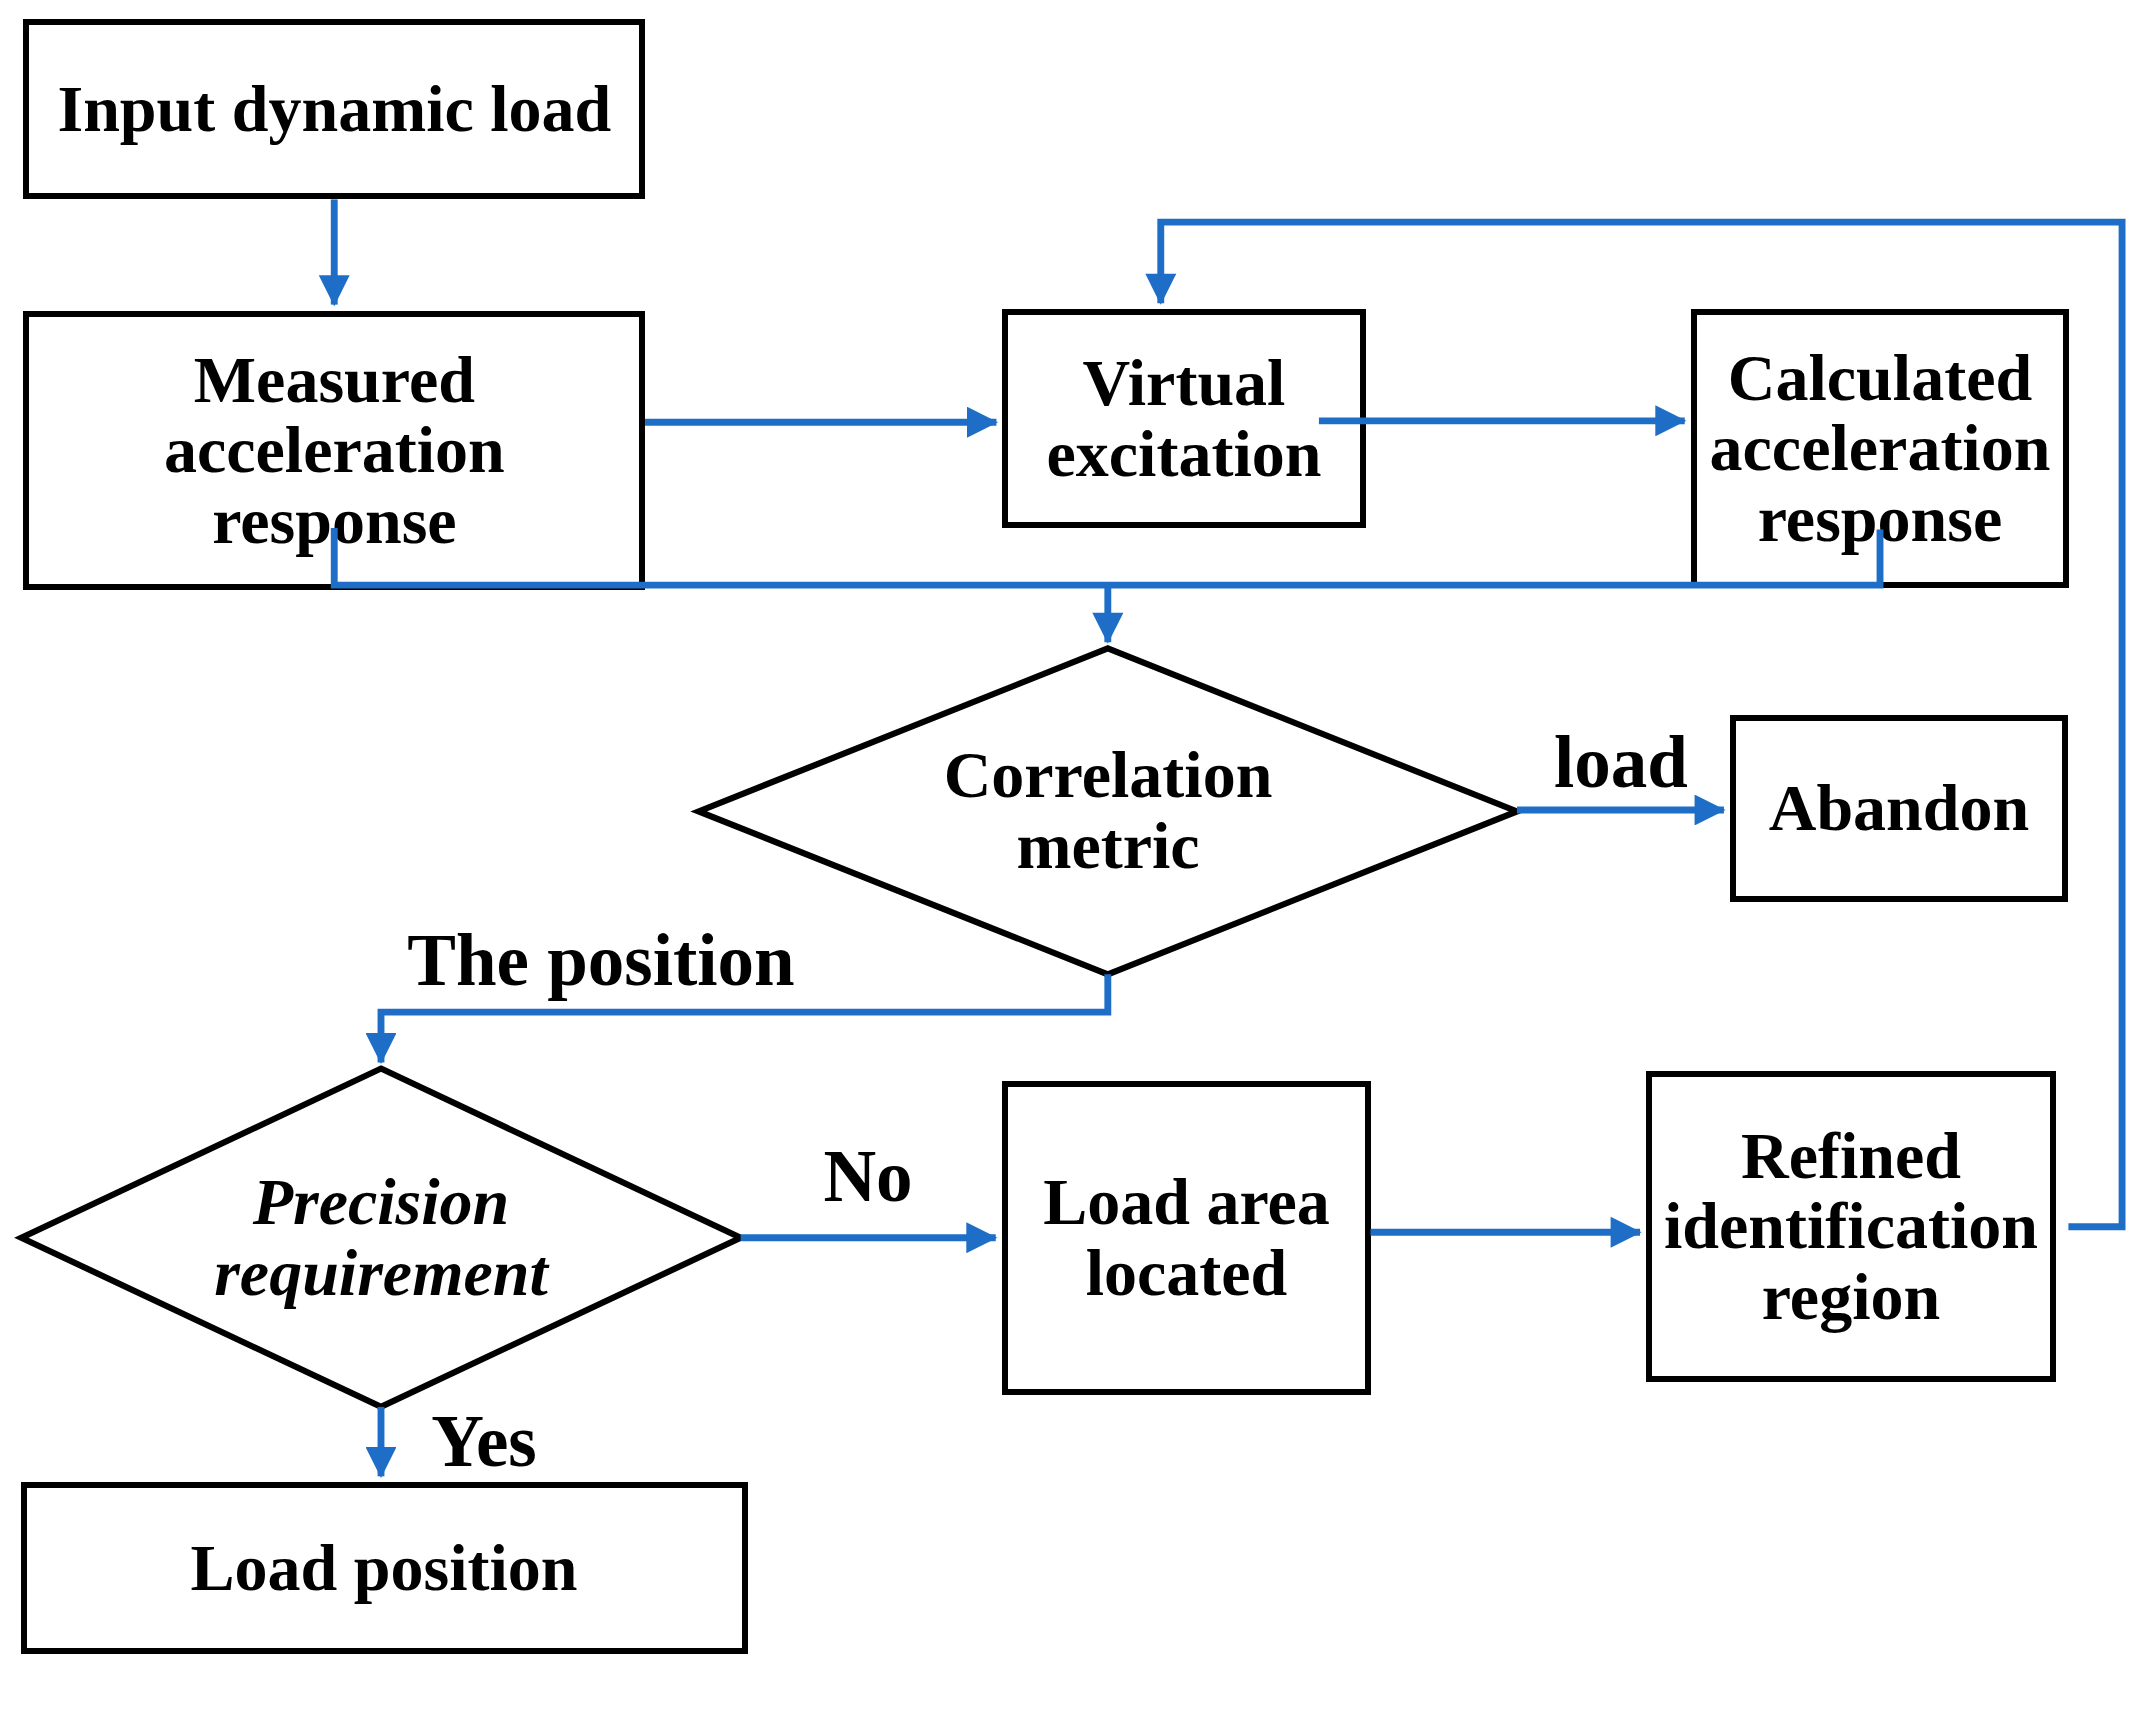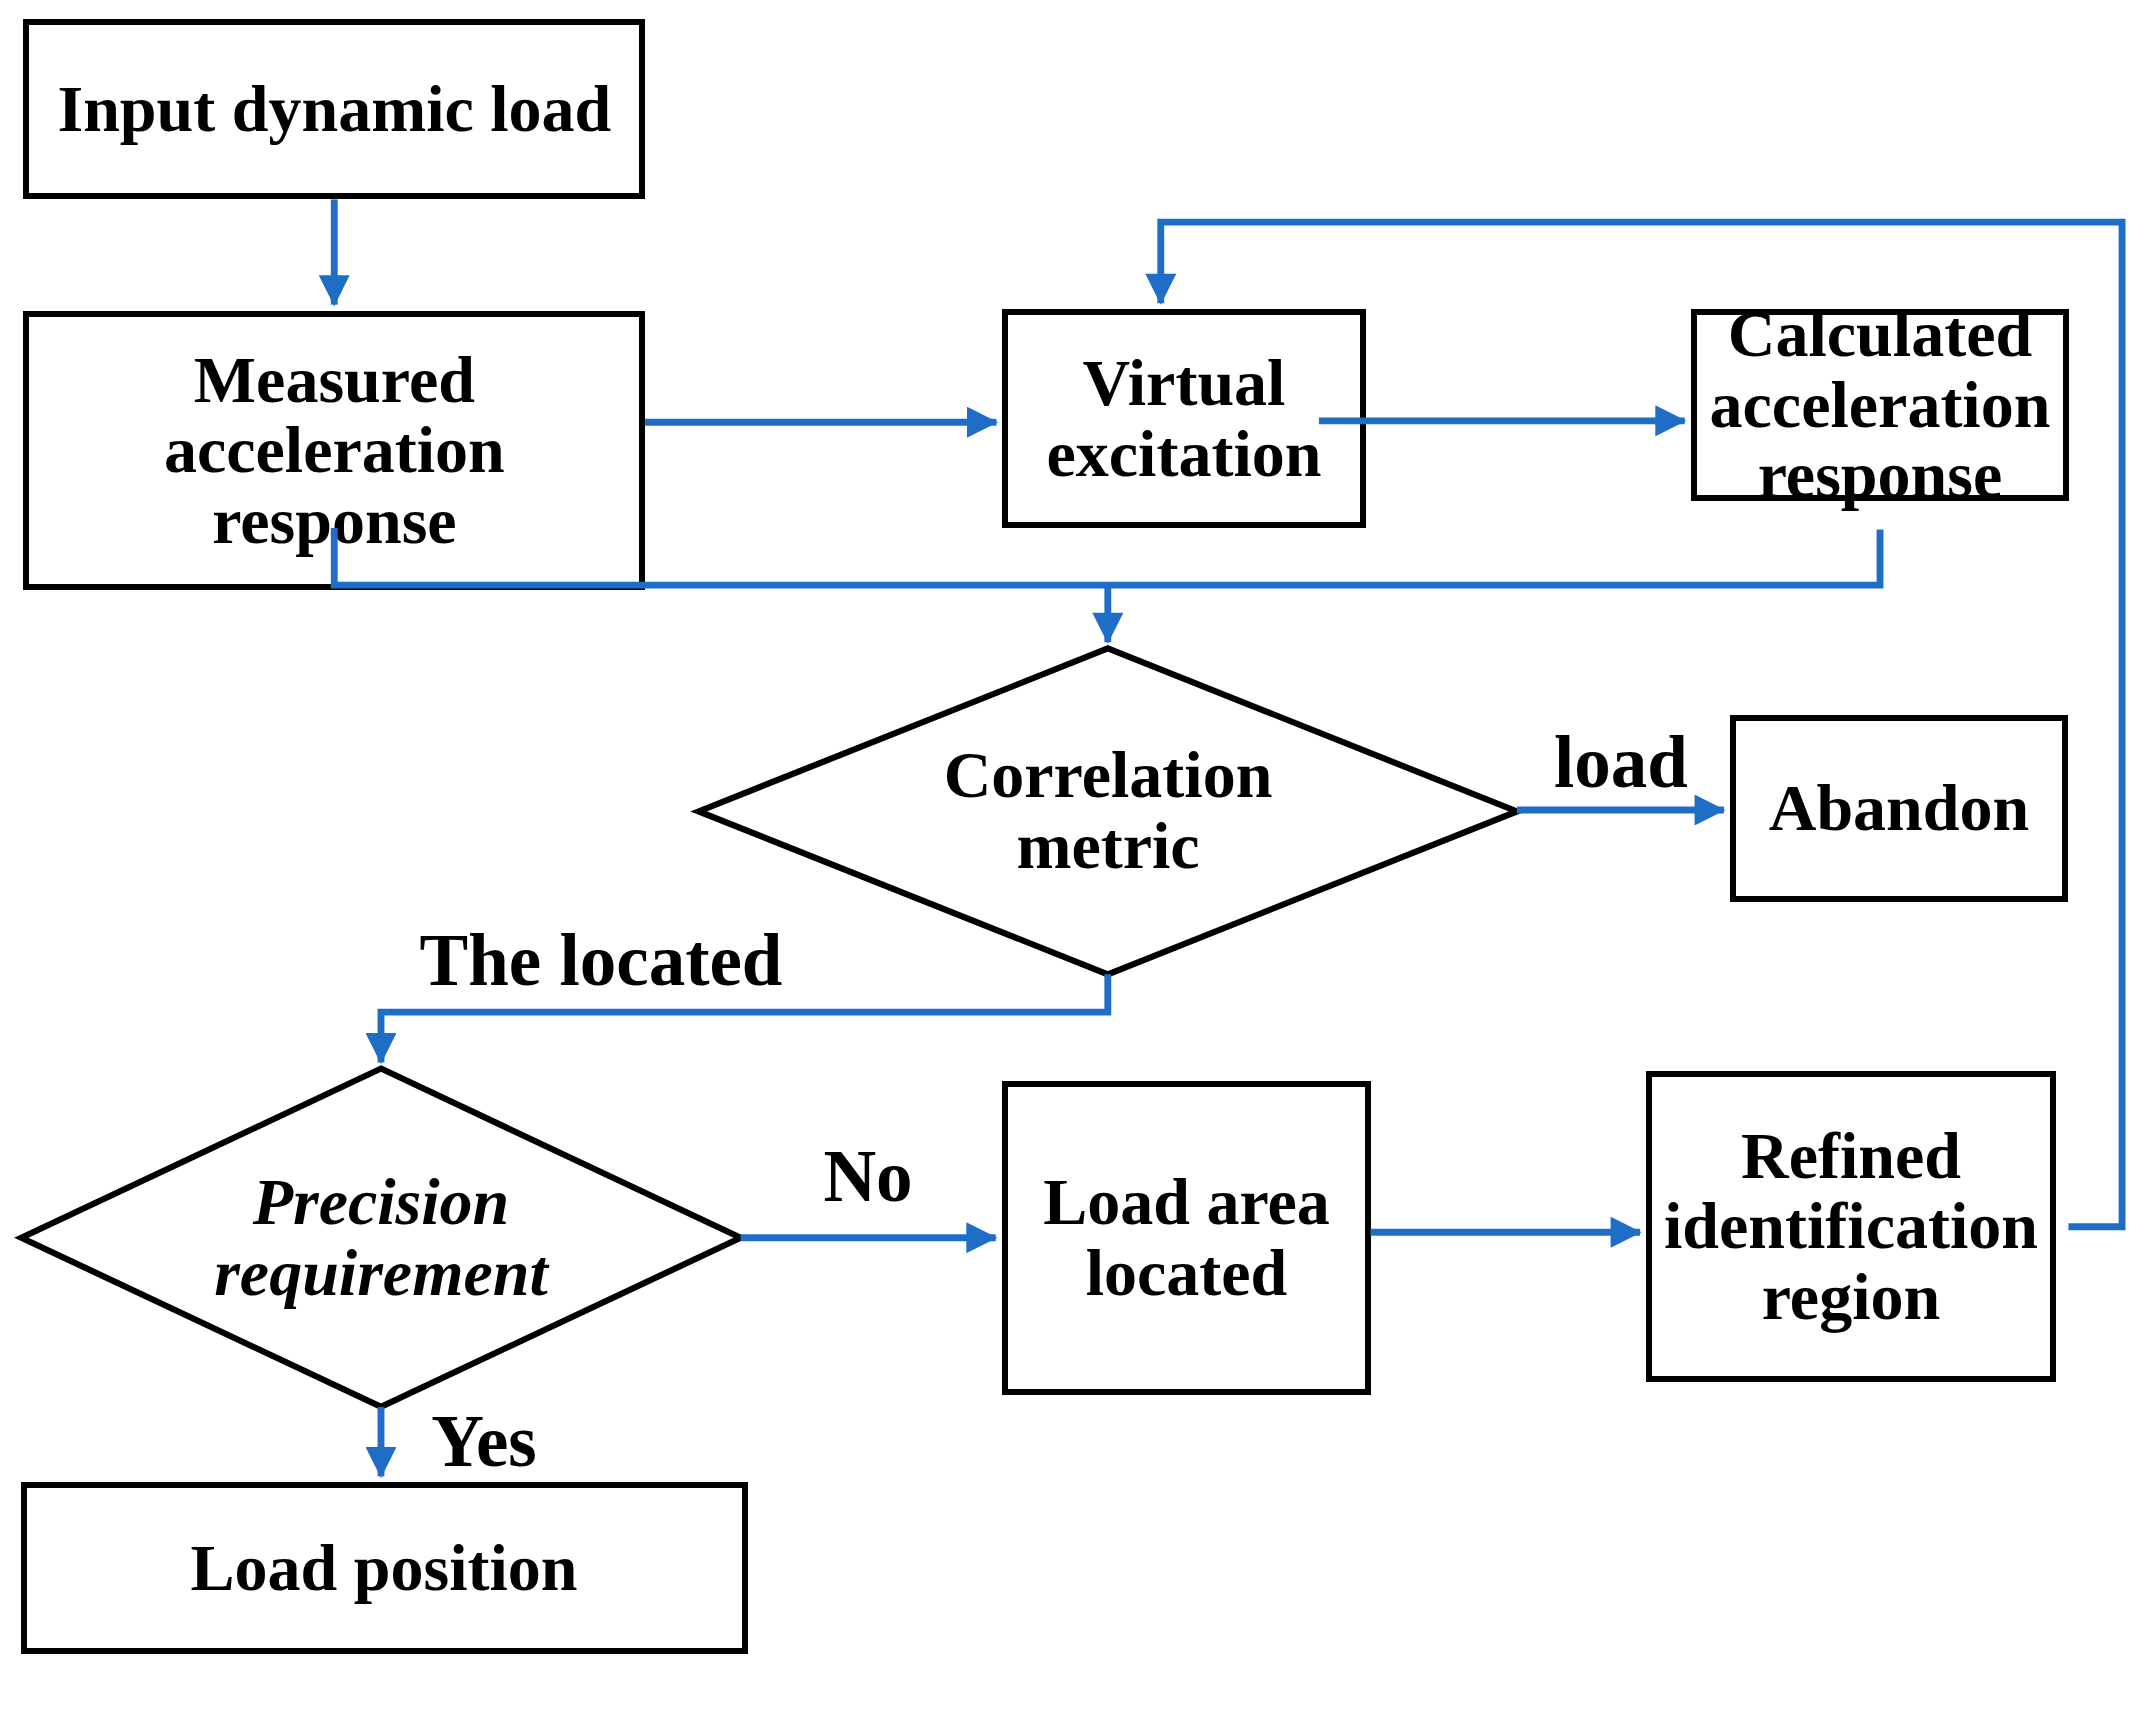--- a/index.html
+++ b/index.html
@@ -94,21 +94,21 @@
     <span class="lbl">Measured
 acceleration
 response</span>
   </div>
 
   <div class="node" style="left:1002px; top:309px; width:364px; height:219px;">
     <span class="lbl">Virtual
 excitation</span>
   </div>
 
-  <div class="node" style="left:1691px; top:309px; width:378px; height:192px;">
+  <div class="node" style="left:1691px; top:309px; width:378px; height:279px;">
     <span class="lbl">Calculated
 acceleration
 response</span>
   </div>
 
   <div class="node" style="left:1730px; top:715px; width:338px; height:187px;">
     <span class="lbl">Abandon</span>
   </div>
 
   <div class="node" style="left:1002px; top:1081px; width:369px; height:314px;">
@@ -152,18 +152,18 @@
   <div class="diamond-label" style="left:1108px; top:811px;">
     <span class="lbl">Correlation
 metric</span>
   </div>
   <div class="diamond-label" style="left:381px; top:1238px;font-style:italic;">
     <span class="lbl">Precision
 requirement</span>
   </div>
 
   <div class="edge-label" style="left:1621px; top:762px;">load</div>
-  <div class="edge-label" style="left:601px; top:960px;">The located</div>
+  <div class="edge-label" style="left:601px; top:960px;">The position</div>
   <div class="edge-label" style="left:868px; top:1176px;">No</div>
   <div class="edge-label" style="left:484px; top:1441px;">Yes</div>
 
 </div>
 
 
 </body></html>

